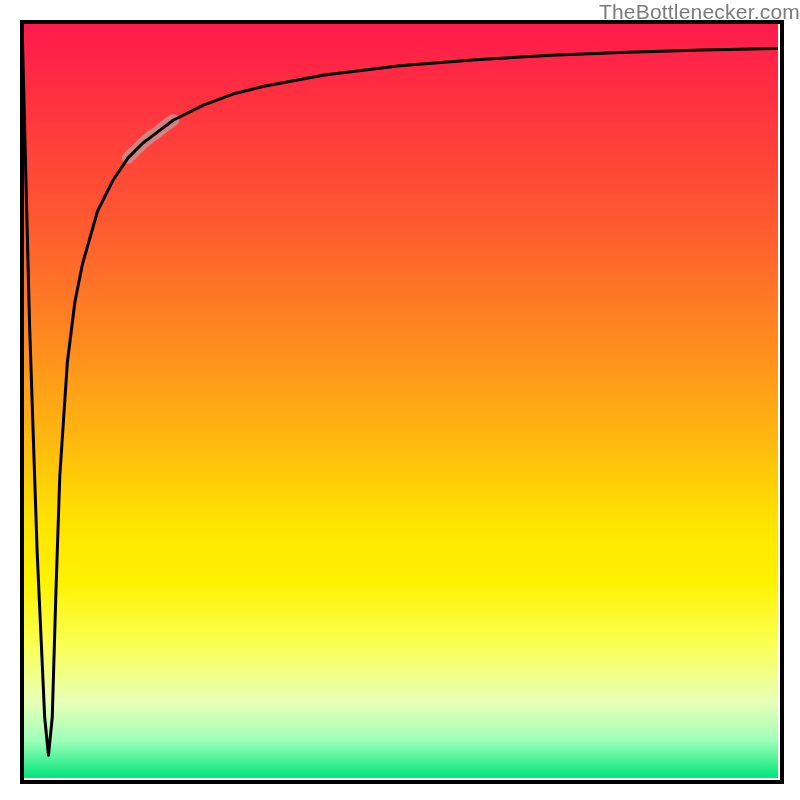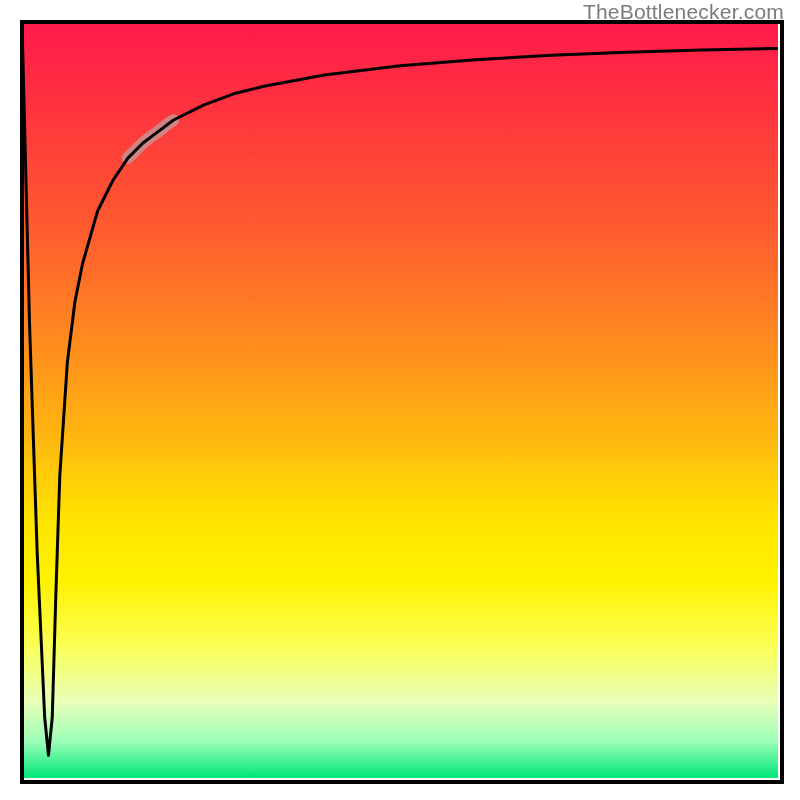--- a/index.html
+++ b/index.html
@@ -70,21 +70,21 @@
     fill: none;
     stroke: #c99090;
     stroke-width: 12;
     stroke-linecap: round;
     opacity: 0.85;
   }
   
   .attribution {
     position: absolute;
     top: 0px;
-    right: 16px;
+    right: 0;
     font-size: 21px;
     color: #7b7b7b;
     letter-spacing: 0.2px;
     user-select: none;
   }
 </style>
 </head>
 <body>
 
 <div class="chart-container">

